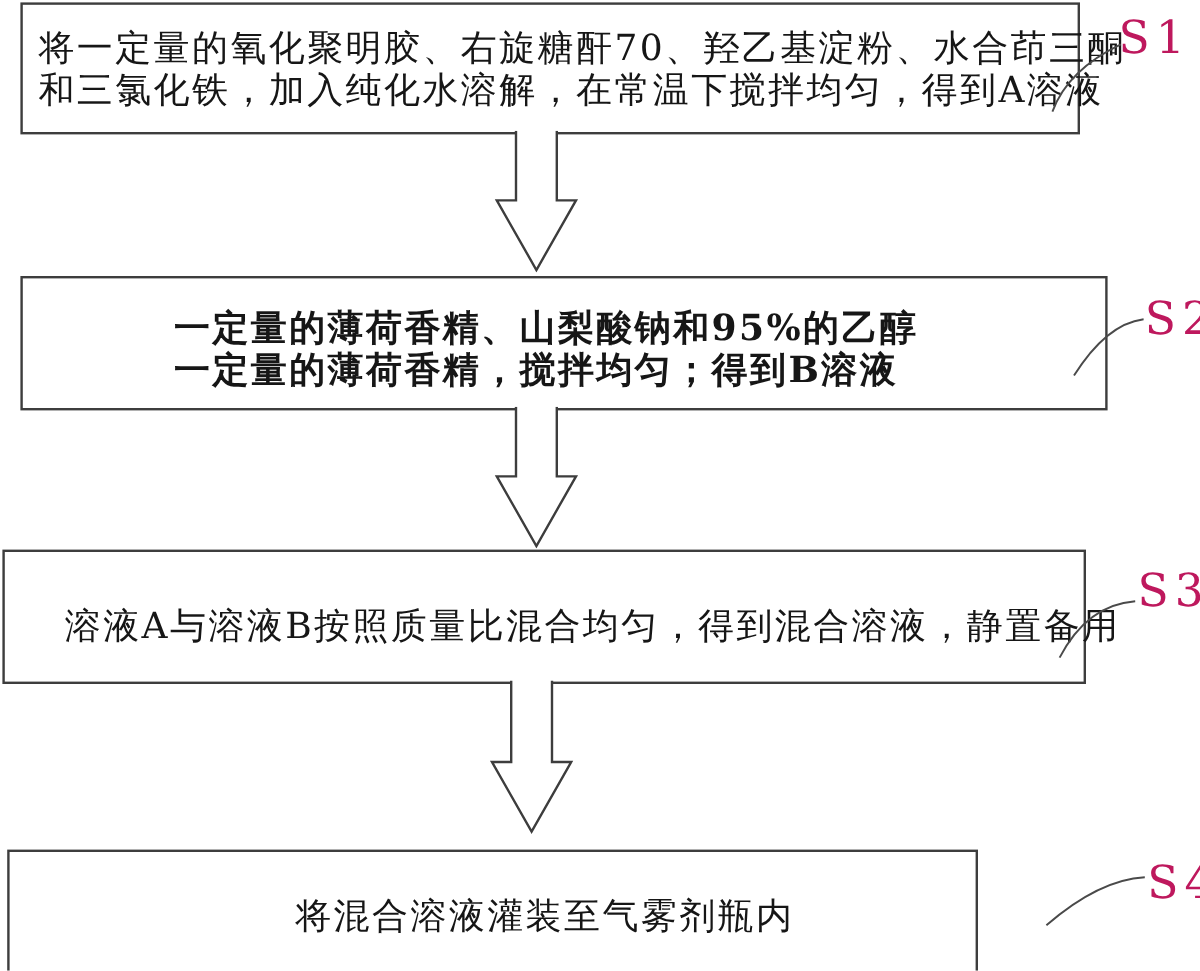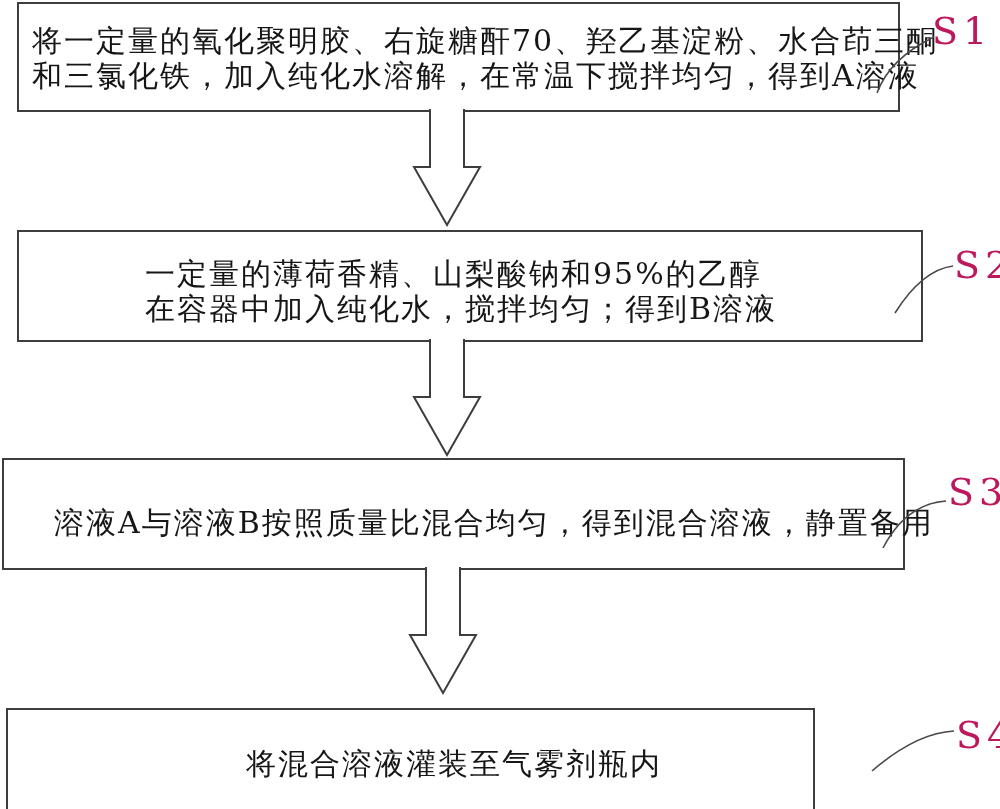--- a/index.html
+++ b/index.html
@@ -21,21 +21,21 @@
     border: 2px solid #3d3d3d;
     background: #ffffff;
     color: #161616;
     font-size: 30px;
     letter-spacing: 2px;
     line-height: 35px;
   }
   .flow-box .line { white-space: nowrap; }
 
   .box-s1 { left: 17px;  top: 2px;   width: 883px; height: 110px; padding: 19px 0 0 13px; }
-  .box-s2 { left: 17px;  top: 230px; width: 906px; height: 112px; padding: 24px 0 0 126px; }
+  .box-s2 { left: 17px;  top: 230px; width: 906px; height: 112px; padding: 24px 0 0 126px; font-weight: bold; }
   .box-s3 { left: 2px;   top: 458px; width: 903px; height: 112px; padding: 45px 0 0 50px; }
   .box-s4 { left: 6px;   top: 708px; width: 809px; height: 104px; padding: 36px 12px 0 238px; }
 
   .flow-arrow {
     position: absolute;
     display: block;
   }
   .arrow-1 { left: 412px; top: 109px; }
   .arrow-2 { left: 412px; top: 339px; }
   .arrow-3 { left: 408px; top: 567px; }
@@ -66,21 +66,21 @@
 
 <div class="stage">
 
   <div class="flow-box box-s1">
     <div class="line">将一定量的氧化聚明胶、右旋糖酐70、羟乙基淀粉、水合茚三酮</div>
     <div class="line">和三氯化铁，加入纯化水溶解，在常温下搅拌均匀，得到A溶液</div>
   </div>
 
   <div class="flow-box box-s2">
     <div class="line">一定量的薄荷香精、山梨酸钠和95%的乙醇</div>
-    <div class="line">在容器中加入纯化水，搅拌均匀；得到B溶液</div>
+    <div class="line">一定量的薄荷香精，搅拌均匀；得到B溶液</div>
   </div>
 
   <div class="flow-box box-s3">
     <div class="line">溶液A与溶液B按照质量比混合均匀，得到混合溶液，静置备用</div>
   </div>
 
   <div class="flow-box box-s4">
     <div class="line">将混合溶液灌装至气雾剂瓶内</div>
   </div>
 

